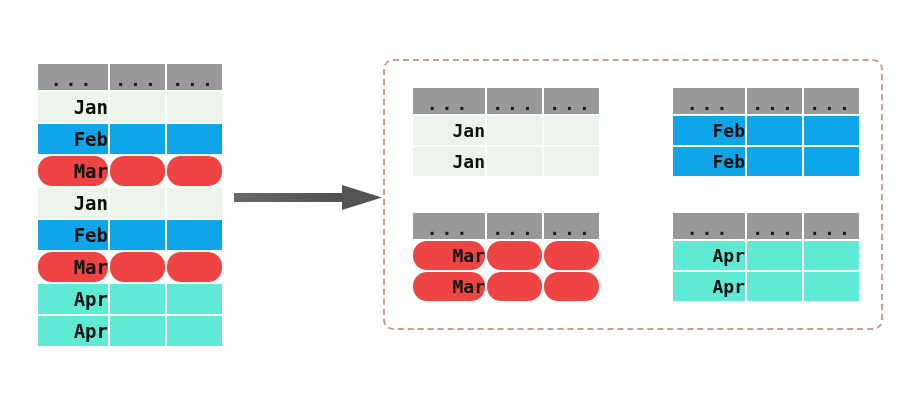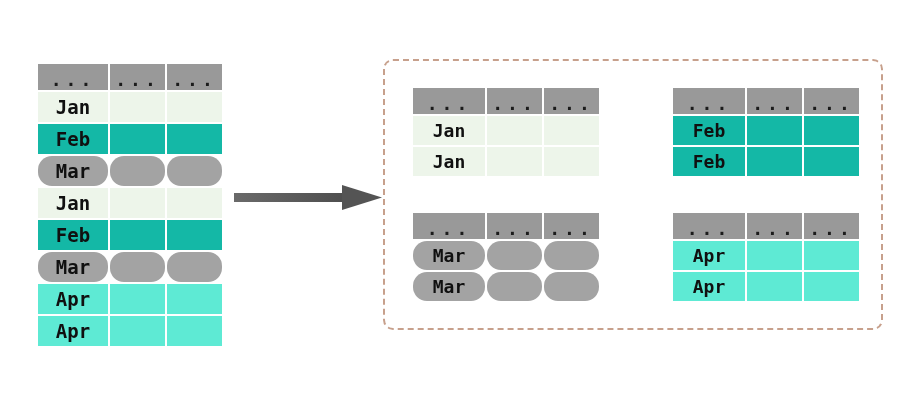--- a/index.html
+++ b/index.html
@@ -30,21 +30,21 @@
     margin: 0;
     height: 28px;
     vertical-align: middle;
     font-size: 19px;
     font-weight: bold;
     color: #101010;
     font-family: "DejaVu Sans Mono", monospace;
     letter-spacing: 0px;
   }
   .tbl td.lbl {
-    text-align: center;
+    text-align: right;
   }
   .tbl th {
     padding: 0;
     margin: 0;
     height: 26px;
     background: #999999;
     vertical-align: bottom;
   }
   .dots {
     display: block;
@@ -53,22 +53,22 @@
     font-size: 18px;
     font-weight: bold;
     line-height: 11px;
     letter-spacing: 4px;
     padding-bottom: 5px;
     font-family: "DejaVu Sans Mono", monospace;
   }
 
   
   .c-jan { background: #edf5ea; }
-  .c-feb { background: #14b8a6; }
-  .c-mar { background: #a3a3a3; border-radius: 14px; }
+  .c-feb { background: #0ea5e9; }
+  .c-mar { background: #ef4444; border-radius: 14px; }
   .c-apr { background: #5eead4; }
 
   
   #source-table {
     left: 36px;
     top: 62px;
   }
   #source-table col.k  { width: 70px; }
   #source-table col.a  { width: 55px; }
   #source-table col.b  { width: 55px; }

